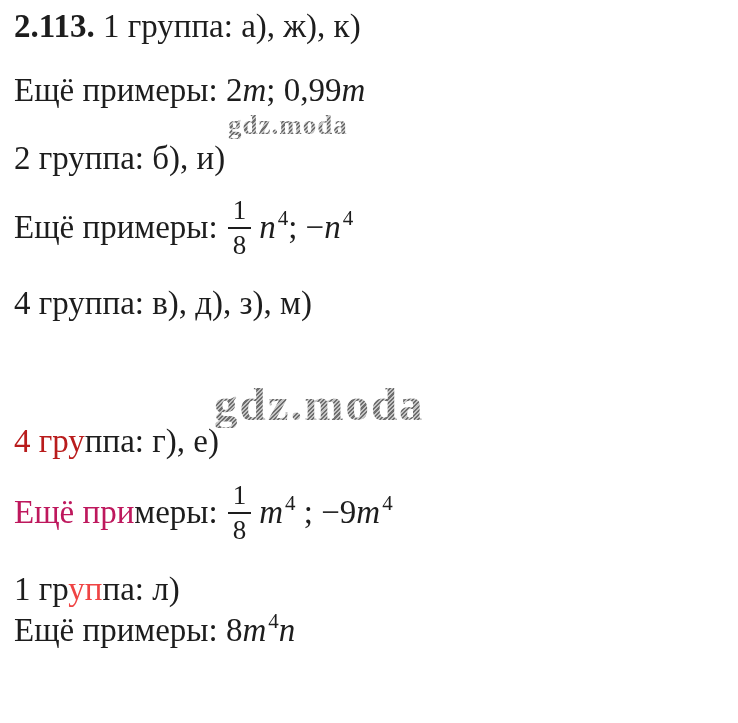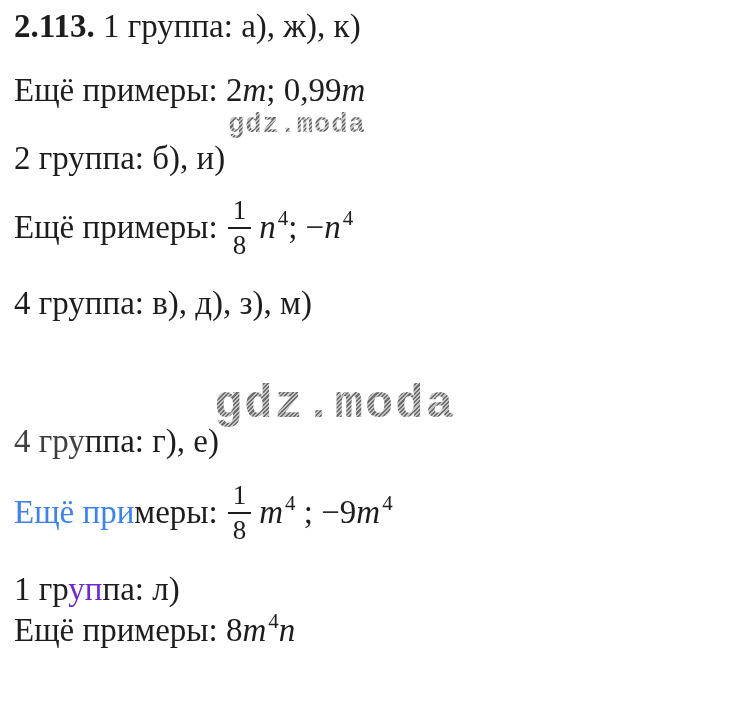--- a/index.html
+++ b/index.html
@@ -11,26 +11,26 @@
   .line{position:absolute;left:14px;white-space:nowrap;}
   .bold{font-weight:700;}
   .var{font-style:italic;}
   .sup{font-size:21px;position:relative;top:-13px;margin-left:2px;}
   .fracline{display:flex;align-items:center;}
   .frac{display:inline-flex;flex-direction:column;align-items:center;
         font-size:27px;line-height:1;margin:0 8px 0 10px;}
   .frac .num{padding:0 5px 3px;border-bottom:2px solid #1d1d1d;}
   .frac .den{padding-top:3px;}
   .mtext{white-space:nowrap;}
-  .tint-teal{color:#404040;}
-  .tint-dark{color:#3b82f6;}
-  .tint-mint{color:#6d28d9;margin-top:14px;}
+  .tint-teal{color:#b91c1c;}
+  .tint-dark{color:#be185d;}
+  .tint-mint{color:#ef4444;margin-top:14px;}
   .watermark{
     position:absolute;font-weight:700;color:#8a8a8a;
-    font-family:Liberation Mono, monospace;
+    font-family:Liberation Serif, serif;
     letter-spacing:1px;line-height:1;
   }
   @supports (-webkit-background-clip: text) {
     .watermark{
       background:repeating-linear-gradient(135deg,#6e6e6e 0 1.5px,#c4c4c4 1.5px 3px);
       -webkit-background-clip:text;background-clip:text;color:transparent;
     }
   }
   .wm-small{left:228px;top:112px;font-size:27px;}
   .wm-large{left:214px;top:381px;font-size:47px;letter-spacing:2px;}

